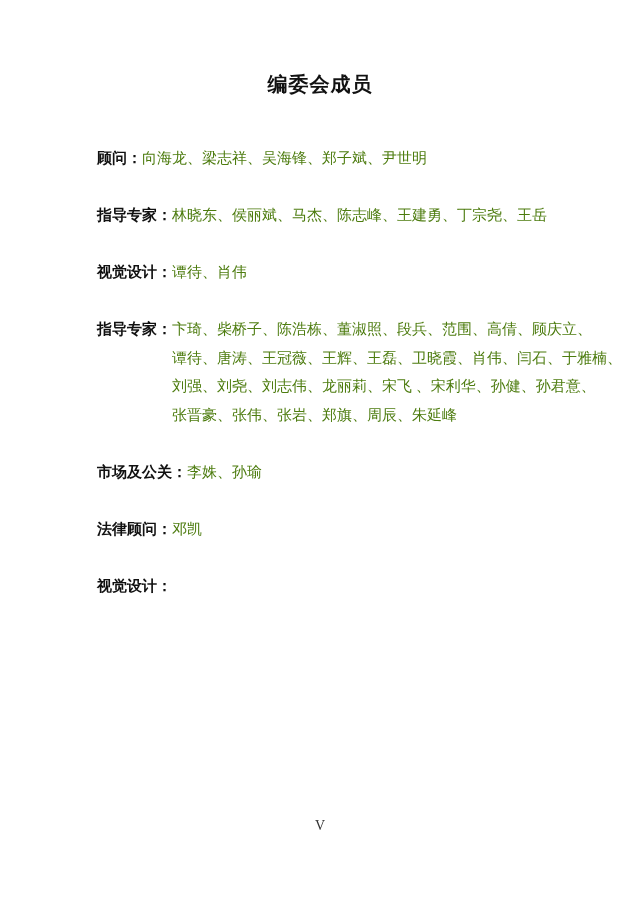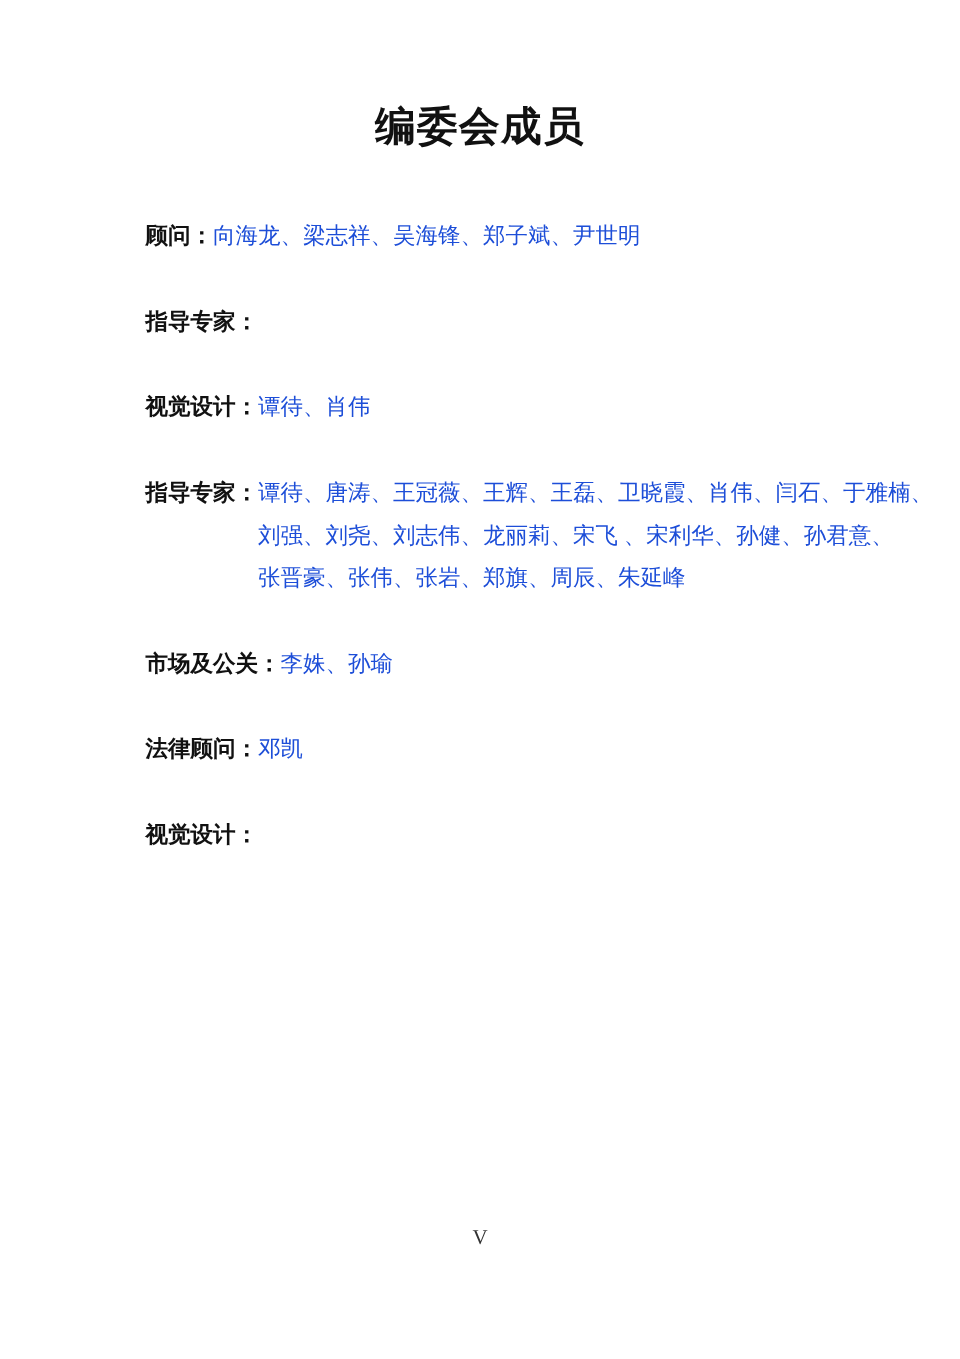--- a/index.html
+++ b/index.html
@@ -18,21 +18,21 @@
     font-family: "Liberation Serif", serif;
     color: #222222;
   }
   .title {
     margin: 0 0 46px 0;
     height: 28px;
     line-height: 28px;
     text-align: center;
     font-family: "Liberation Sans", sans-serif;
     font-weight: 700;
-    font-size: 27px;
+    font-size: 20px;
     color: #111111;
     letter-spacing: 1px;
     
     margin-left: -37px;
   }
   .section {
     display: flex;
     align-items: flex-start;
     margin-bottom: 28.5px;
   }
@@ -45,21 +45,21 @@
     color: #111111;
     white-space: nowrap;
   }
   .section-lines {
     flex: 1 1 auto;
     min-width: 0;
   }
   .section-line {
     font-size: 15px;
     line-height: 28.5px;
-    color: #1d4ed8;
+    color: #4d7c0f;
     white-space: nowrap;
   }
   .page-number {
     position: absolute;
     left: 0;
     top: 818px;
     width: 640px;
     text-align: center;
     font-size: 14px;
     color: #333333;
@@ -73,30 +73,34 @@
   <h1 class="title">编委会成员</h1>
   <div id="sections">
       <div class="section">
         <span class="section-label">顾问：</span>
         <div class="section-lines">
           <div class="section-line">向海龙、梁志祥、吴海锋、郑子斌、尹世明</div>
         </div>
       </div>
       <div class="section">
         <span class="section-label">指导专家：</span>
+        <div class="section-lines">
+          <div class="section-line">林晓东、侯丽斌、马杰、陈志峰、王建勇、丁宗尧、王岳</div>
+        </div>
       </div>
       <div class="section">
         <span class="section-label">视觉设计：</span>
         <div class="section-lines">
           <div class="section-line">谭待、肖伟</div>
         </div>
       </div>
       <div class="section">
         <span class="section-label">指导专家：</span>
         <div class="section-lines">
+          <div class="section-line">卞琦、柴桥子、陈浩栋、董淑照、段兵、范围、高倩、顾庆立、</div>
           <div class="section-line">谭待、唐涛、王冠薇、王辉、王磊、卫晓霞、肖伟、闫石、于雅楠、</div>
           <div class="section-line">刘强、刘尧、刘志伟、龙丽莉、宋飞 、宋利华、孙健、孙君意、</div>
           <div class="section-line">张晋豪、张伟、张岩、郑旗、周辰、朱延峰</div>
         </div>
       </div>
       <div class="section">
         <span class="section-label">市场及公关：</span>
         <div class="section-lines">
           <div class="section-line">李姝、孙瑜</div>
         </div>

